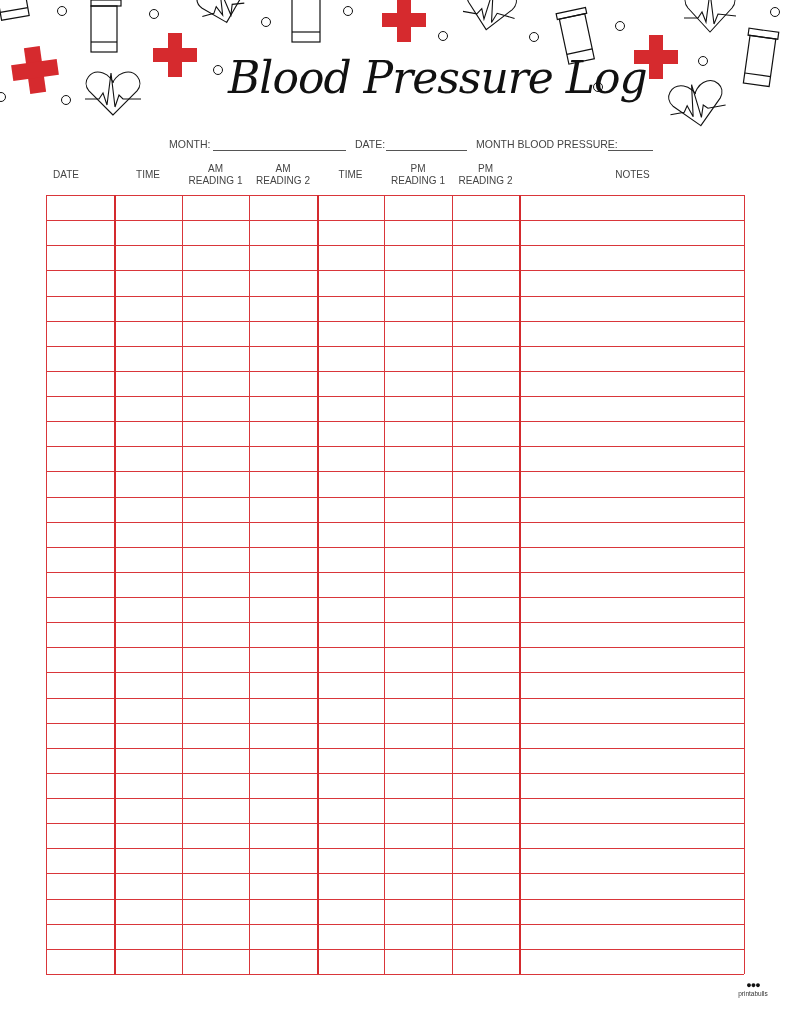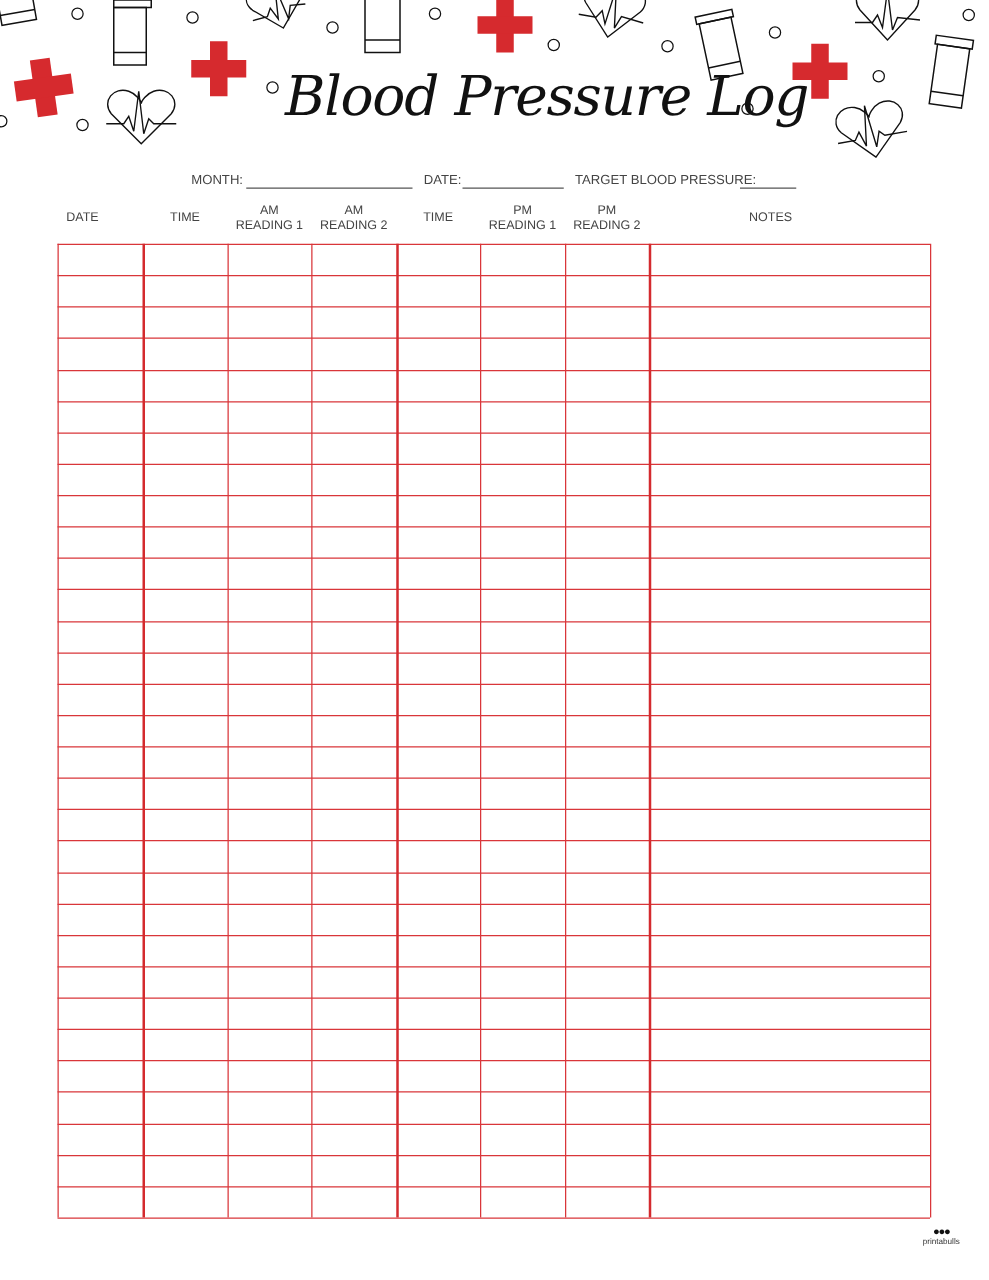--- a/index.html
+++ b/index.html
@@ -2,21 +2,21 @@
 <html><head>
 <meta charset="utf-8">
 <style>
   html, body { margin: 0; padding: 0; background: #ffffff; }
   body { width: 791px; height: 1024px; position: relative; overflow: hidden;
          font-family: "Liberation Sans", "DejaVu Sans", sans-serif; color: #333; }
   .deco { position: absolute; left: 0; top: 0; width: 791px; height: 135px; }
   .title { position: absolute; left: 228px; top: 38px; width: 340px; height: 80px;
            font-family: "DejaVu Serif", serif; font-style: italic; font-size: 44px;
            color: #111; letter-spacing: -1px; white-space: nowrap; line-height: 80px; }
-  .fields { position: absolute; top: 137px; left: 0; width: 653px; height: 16px;
+  .fields { position: absolute; top: 137px; left: 16px; width: 653px; height: 16px;
             font-size: 10.5px; color: #444; }
   .fields .lbl { position: absolute; top: 1px; white-space: nowrap; }
   .fields .line { position: absolute; top: 13px; height: 0; border-top: 1px solid #555; }
   .hdr { position: absolute; top: 160px; height: 30px; font-size: 10px; color: #444;
          text-align: center; display: flex; align-items: center; justify-content: center;
          line-height: 12px; }
   .grid { position: absolute; left: 46px; top: 195px; width: 698px; height: 779px; }
   .grid .hl { position: absolute; left: 0; width: 698px; height: 0; border-top: 1px solid #d9363a; }
   .grid .vl { position: absolute; top: 0; height: 779px; width: 0; border-left: 1px solid #d9363a; }
   .grid .vl.thick { border-left: 2px solid #d42a2e; }
@@ -110,21 +110,21 @@
   </g>
 </svg>
 
 <div class="title">Blood Pressure Log</div>
 
 <div class="fields">
   <span class="lbl" style="left:153px">MONTH:</span>
   <span class="line" style="left:197px;width:133px"></span>
   <span class="lbl" style="left:339px">DATE:</span>
   <span class="line" style="left:370px;width:81px"></span>
-  <span class="lbl" style="left:460px">TARGET BLOOD PRESSURE:</span>
+  <span class="lbl" style="left:460px">MONTH BLOOD PRESSURE:</span>
   <span class="line" style="left:592px;width:45px"></span>
 </div>
 
 <div class="hdr" style="left:32px;width:68px">
   <div>
       <div></div>
       <div>DATE</div>
     </div>
 </div>
 <div class="hdr" style="left:114px;width:68px">
@@ -156,21 +156,21 @@
       <div>PM</div>
       <div>READING 1</div>
     </div>
 </div>
 <div class="hdr" style="left:452px;width:67px">
   <div>
       <div>PM</div>
       <div>READING 2</div>
     </div>
 </div>
-<div class="hdr" style="left:504px;width:225px">
+<div class="hdr" style="left:520px;width:225px">
   <div>
       <div></div>
       <div>NOTES</div>
     </div>
 </div>
 
 <div class="grid" id="grid">
     <div class="hl" style="top: 0px;"></div>
     <div class="hl" style="top: 25.129px;"></div>
     <div class="hl" style="top: 50.2581px;"></div>

